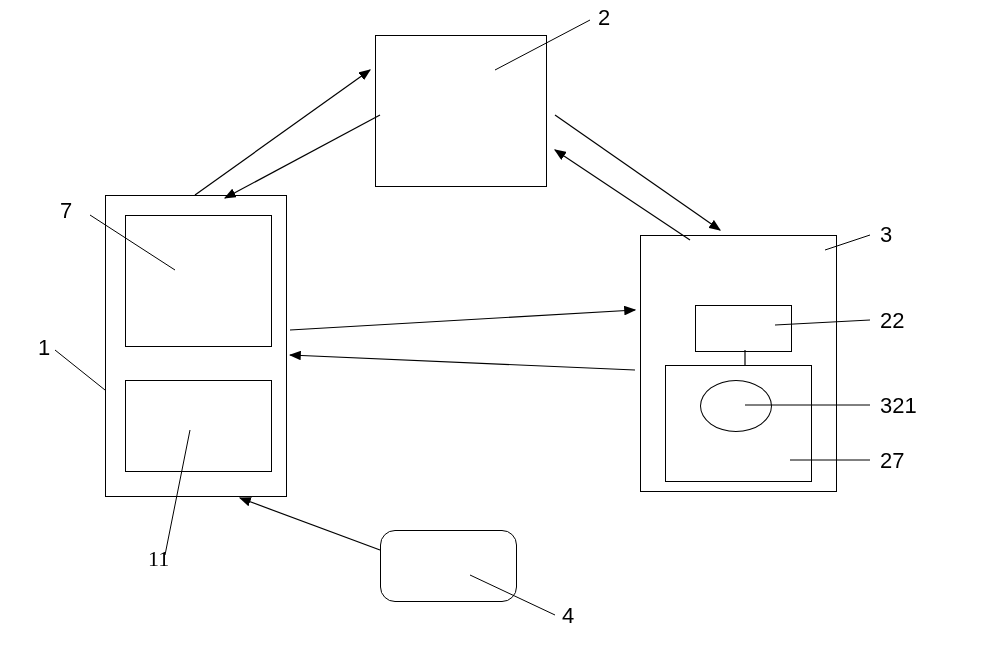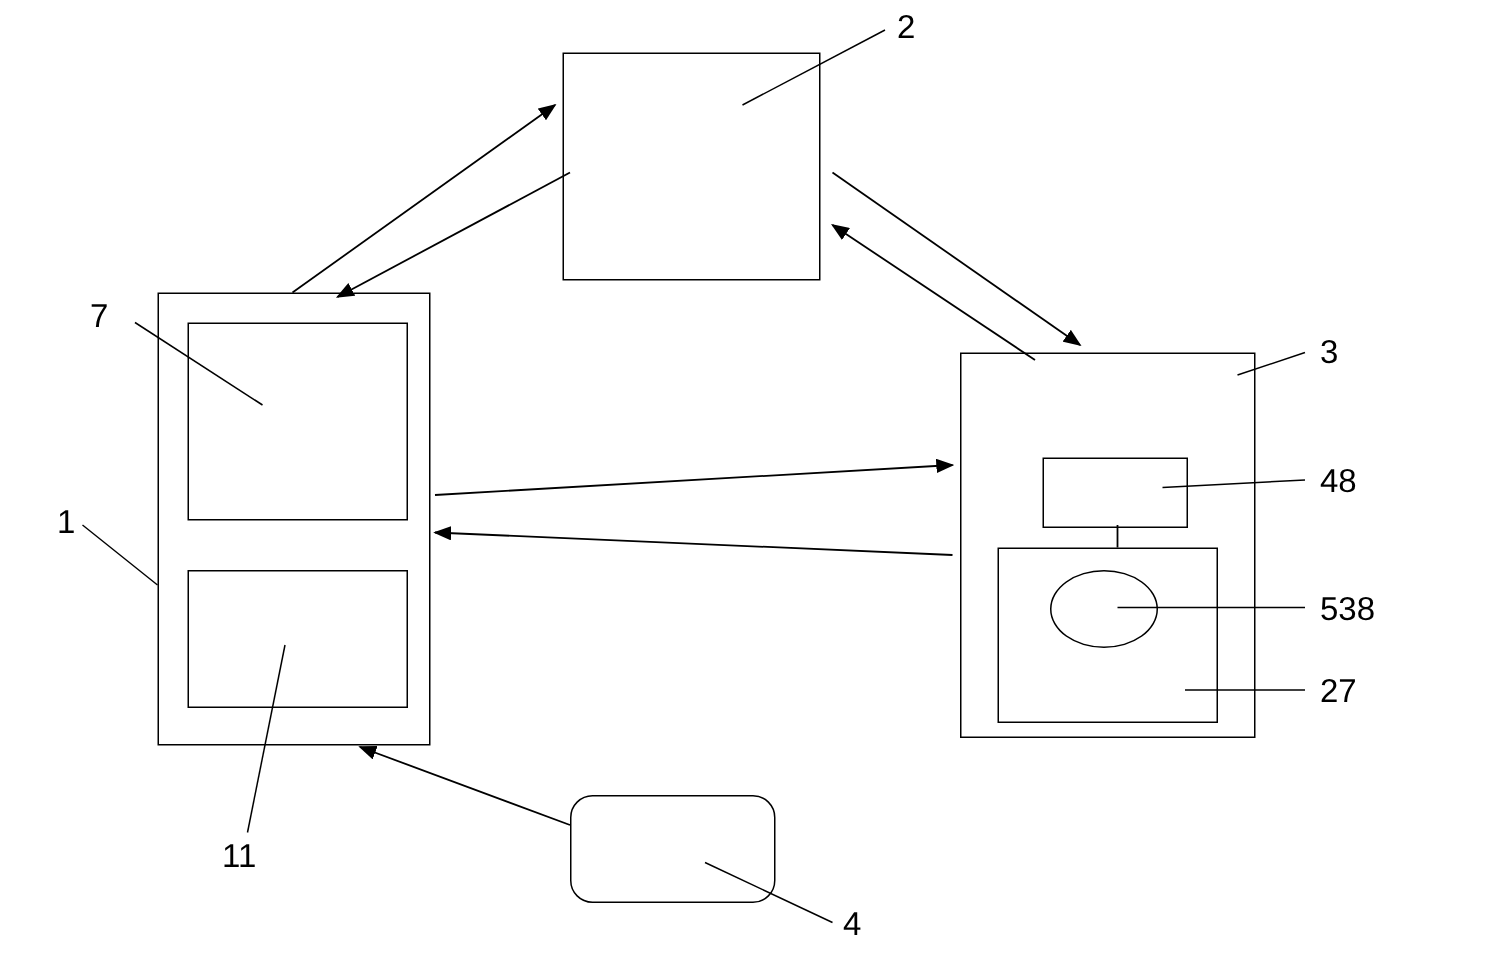--- a/index.html
+++ b/index.html
@@ -104,20 +104,20 @@
     <line x1="790" y1="460" x2="870" y2="460" stroke="black" stroke-width="1"></line>
 
     <line x1="470" y1="575" x2="555" y2="615" stroke="black" stroke-width="1"></line>
 
     <line x1="745" y1="350" x2="745" y2="365" stroke="black" stroke-width="1.2"></line>
   </svg>
 
   <div class="label" style="left: 598px; top: 5px;">2</div>
   <div class="label" style="left: 60px; top: 198px;">7</div>
   <div class="label" style="left: 38px; top: 335px;">1</div>
-  <div class="label" style="left: 148px; top: 558px;">11</div>
+  <div class="label" style="left: 148px; top: 546px; font-family: Liberation Serif, serif;">11</div>
   <div class="label" style="left: 880px; top: 222px;">3</div>
-  <div class="label" style="left: 880px; top: 308px;">48</div>
-  <div class="label" style="left: 880px; top: 393px;">538</div>
+  <div class="label" style="left: 880px; top: 308px;">22</div>
+  <div class="label" style="left: 880px; top: 393px;">321</div>
   <div class="label" style="left: 880px; top: 448px;">27</div>
   <div class="label" style="left: 562px; top: 603px;">4</div>
 
 </div>
 
 </body></html>

